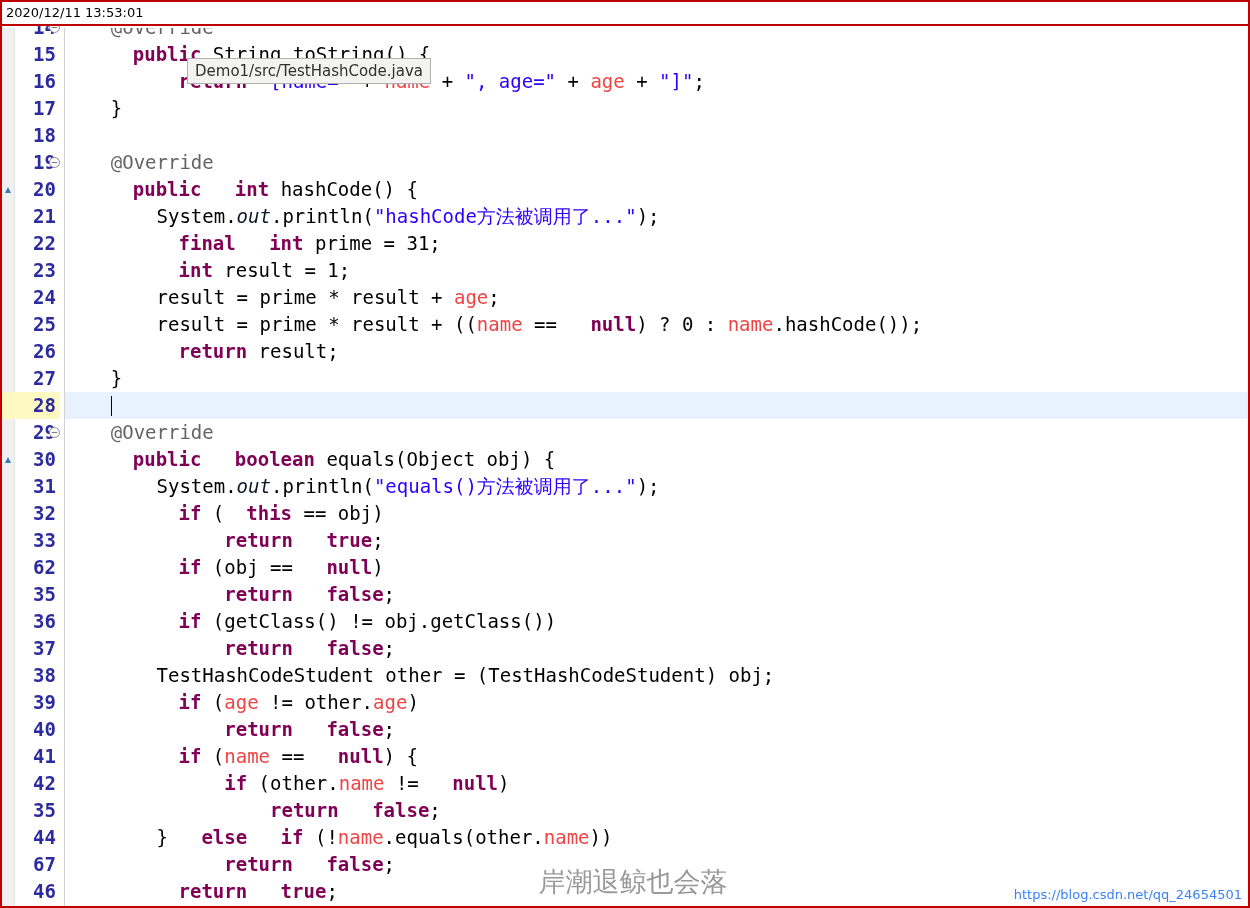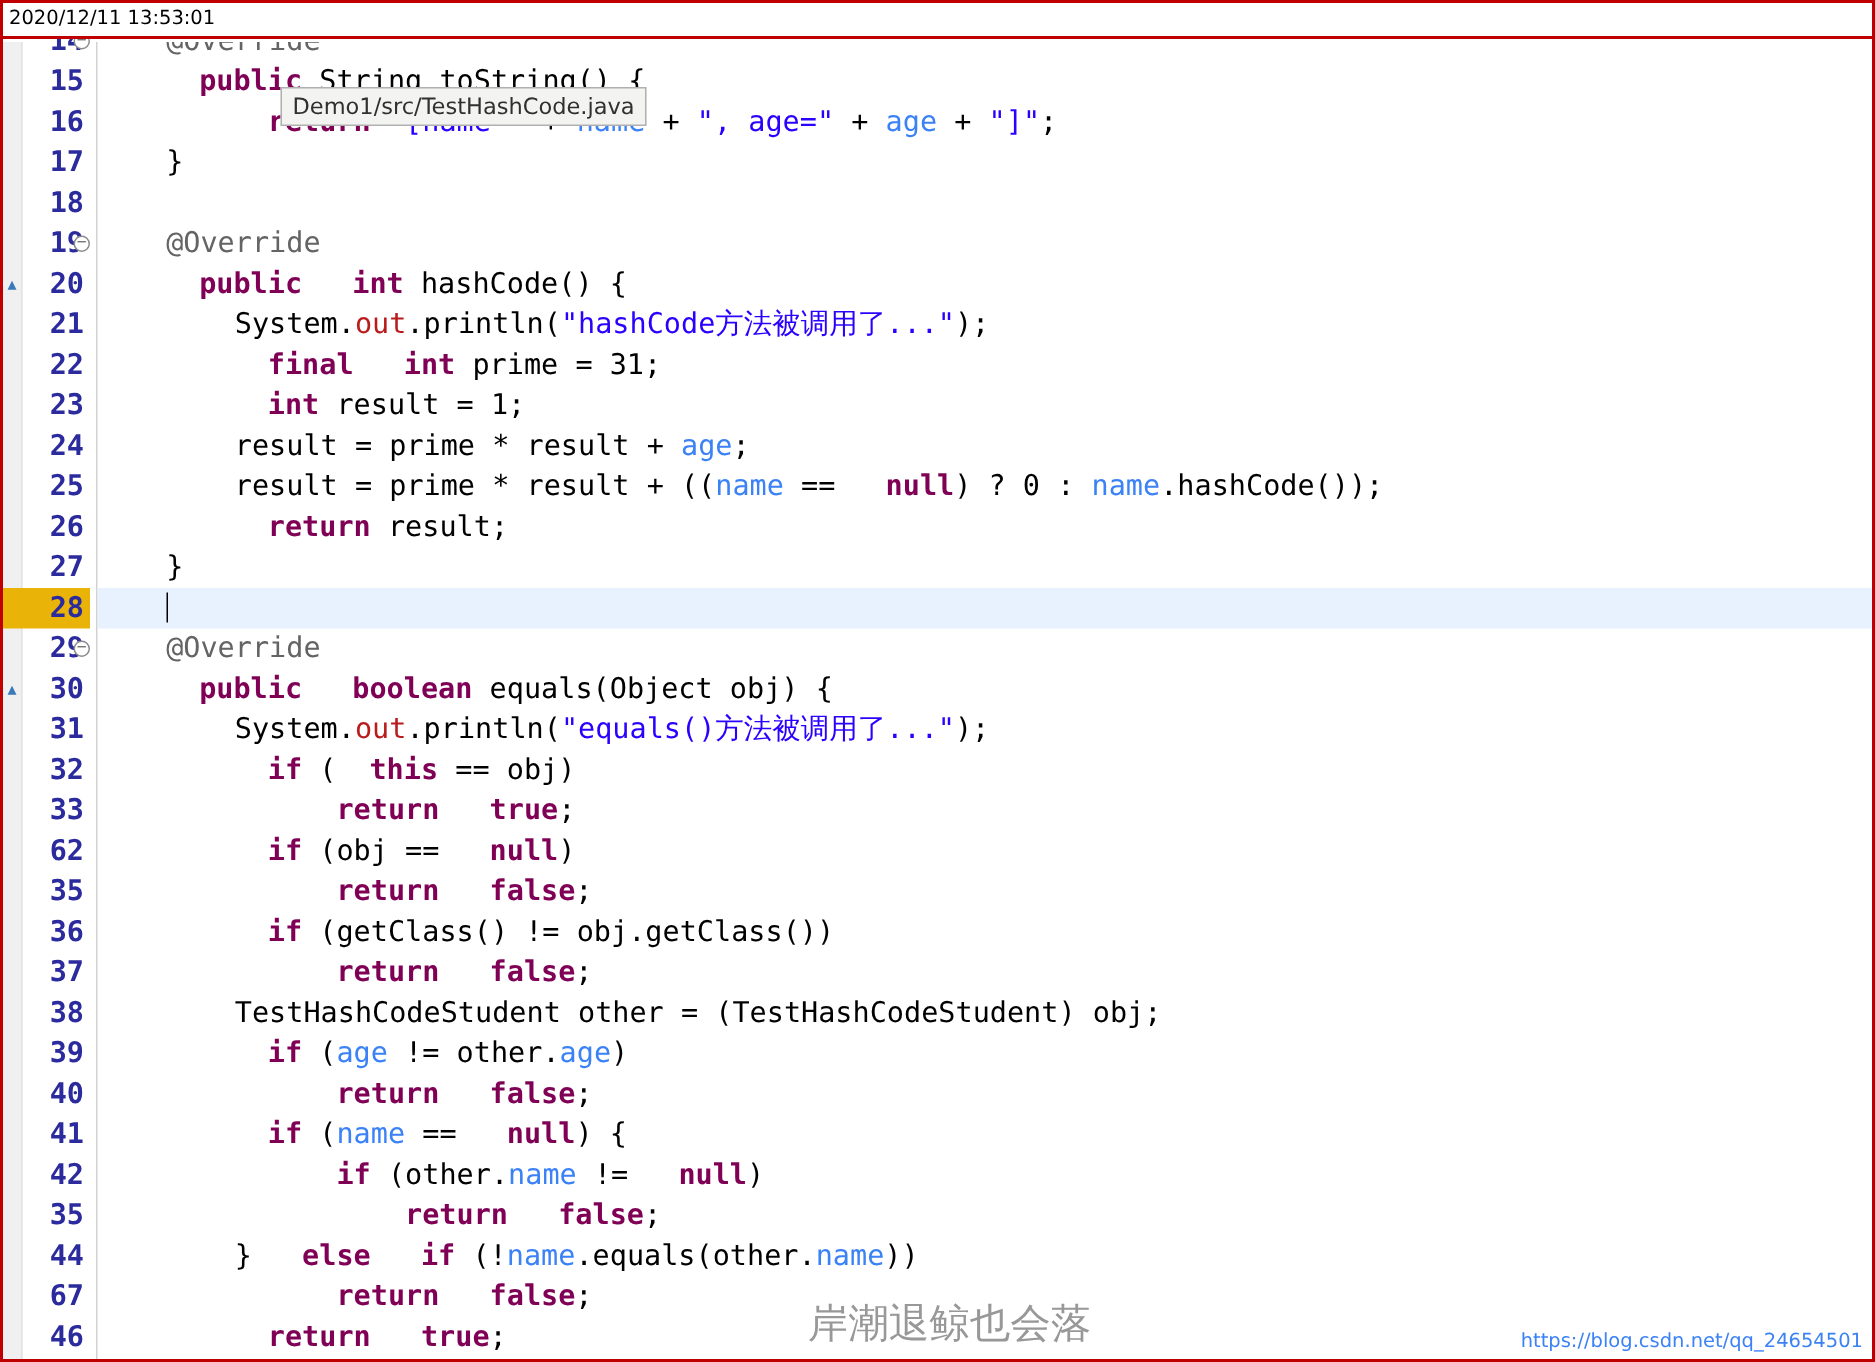--- a/index.html
+++ b/index.html
@@ -90,21 +90,21 @@
     height: 27px;
     line-height: 27px;
     text-align: right;
     padding-right: 4px;
     box-sizing: border-box;
     font-family: "DejaVu Sans Mono", monospace;
     font-size: 19px;
     color: #2b2b9e;
     font-weight: bold;
   }
-  .lnum.highlight { background: #eab308; padding-left: 12px; }
+  .lnum.highlight { background: #fef9c3; padding-left: 12px; }
   .fold {
     position: absolute;
     left: 47px;
     top: 8px;
     width: 11px;
     height: 11px;
     box-sizing: border-box;
     border: 1px solid #8c8c8c;
     border-radius: 50%;
     background: #ffffff;
@@ -122,22 +122,22 @@
     line-height: 27px;
     color: #3a7ab8;
     font-size: 12px;
     text-align: center;
     font-family: "DejaVu Sans", sans-serif;
   }
   
   .kw  { color: #7f0055; font-weight: bold; margin-left: 22px; }
   .str { color: #2a00ff; }
   .ann { color: #646464; }
-  .fld { color: #3b82f6; }
-  .stat{ color: #b91c1c; }
+  .fld { color: #ef4444; }
+  .stat{ color: #0f172a; font-style: italic; }
   .pln { color: #000000; }
   .cursor {
     display: inline-block;
     width: 1px;
     height: 20px;
     background: #000000;
     vertical-align: -4px;
   }
   
   .tooltip {

